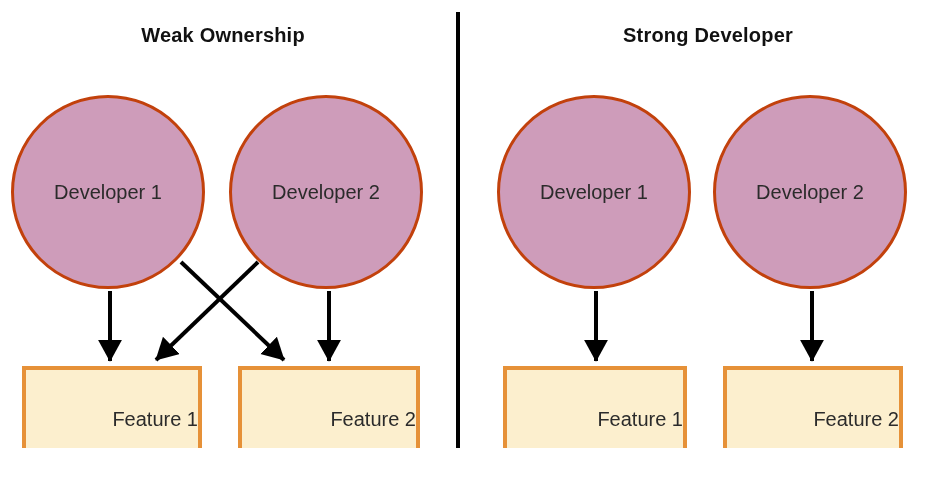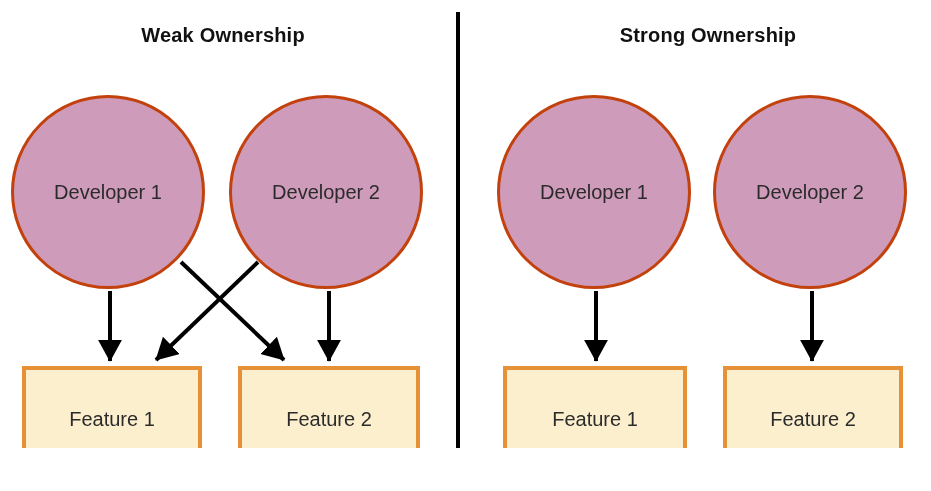--- a/index.html
+++ b/index.html
@@ -47,21 +47,21 @@
   .dev-circle.s2 { left: 713px; top: 95px; }
 
   .feature-box {
     position: absolute;
     width: 172px;
     height: 98px;
     background: #FCEFCE;
     border: 4px solid #E69138;
     display: flex;
     align-items: center;
-    justify-content: center;
+    justify-content: flex-end;
     font-size: 20px;
     color: #2b2b2b;
     box-sizing: content-box;
   }
   .feature-box.w1 { left: 22px;  top: 366px; }
   .feature-box.w2 { left: 238px; top: 366px; width: 174px; }
   .feature-box.s1 { left: 503px; top: 366px; width: 176px; }
   .feature-box.s2 { left: 723px; top: 366px; }
 
   .divider {
@@ -85,21 +85,21 @@
     stroke: #000000;
     stroke-width: 4;
   }
 </style>
 </head>
 <body>
 
 <div class="stage">
 
   <div class="panel-title weak">Weak Ownership</div>
-  <div class="panel-title strong">Strong Ownership</div>
+  <div class="panel-title strong">Strong Developer</div>
 
   <div class="dev-circle w1">
     <span>Developer 1</span>
   </div>
   <div class="dev-circle w2">
     <span>Developer 2</span>
   </div>
   <div class="feature-box w1">
     <span>Feature 1</span>
   </div>

